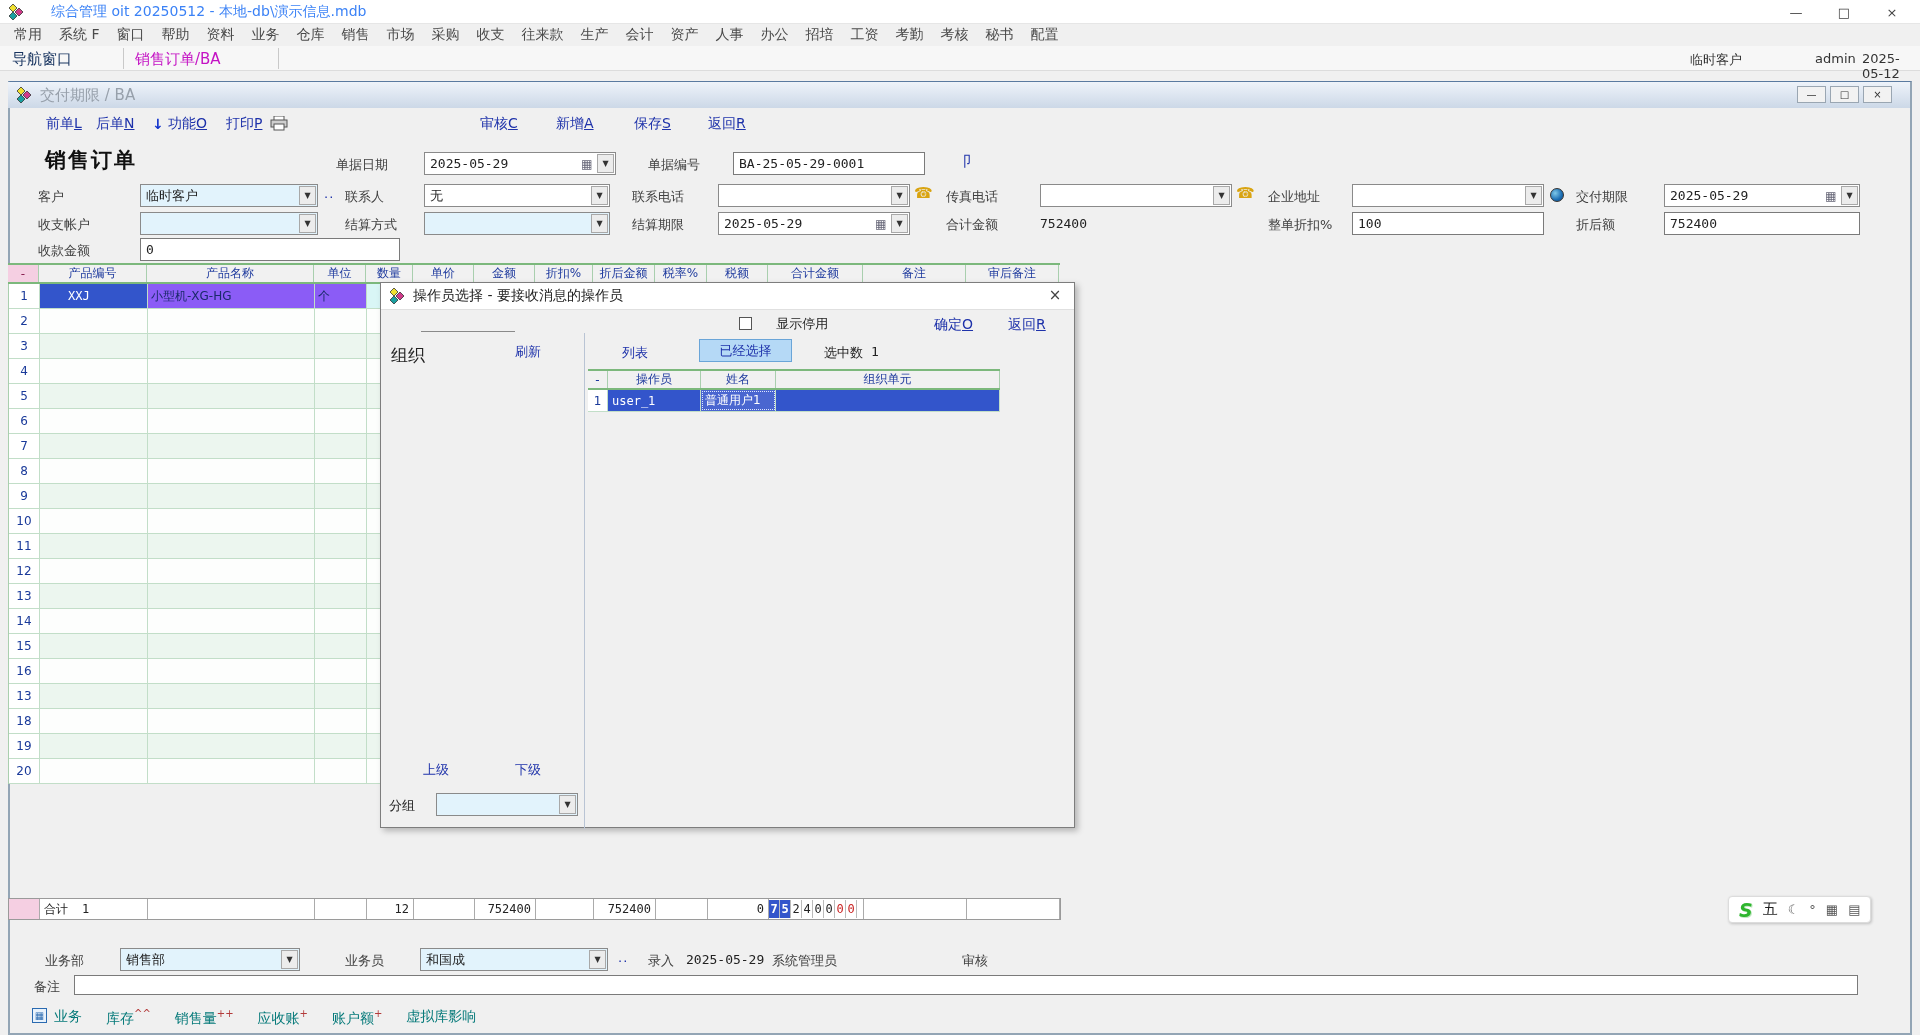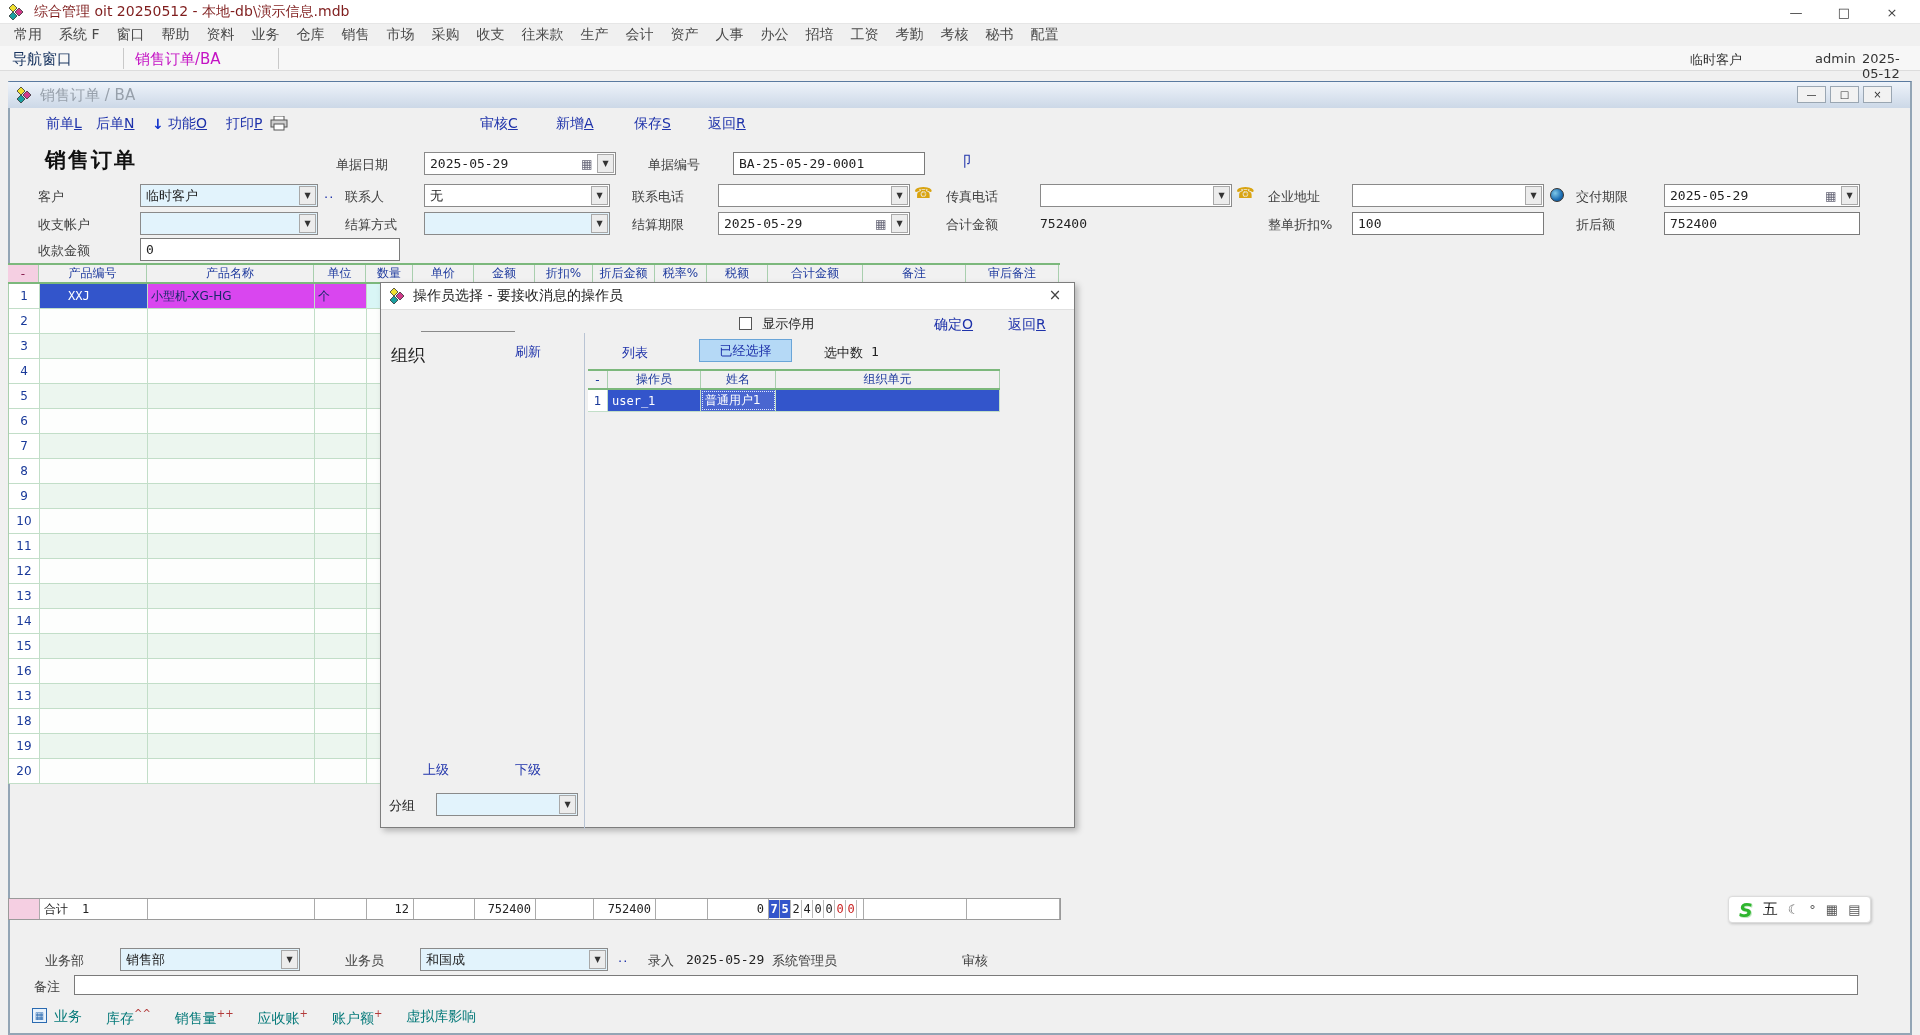--- a/index.html
+++ b/index.html
@@ -4,21 +4,21 @@
 <style>
   html,body{margin:0;padding:0;background:#d8d8d8;}
   *{box-sizing:border-box;}
   #screen{position:relative;width:1920px;height:1035px;background:#f0f0f0;overflow:hidden;
     font-family:"DejaVu Sans","Liberation Sans",sans-serif;font-size:13px;color:#222;}
   .mono{font-family:"DejaVu Sans Mono","Liberation Mono",monospace;}
 
   
   #titlebar{position:absolute;left:0;top:0;width:1920px;height:24px;background:#ffffff;
     border-bottom:1px solid #e6e6e6;display:flex;align-items:center;}
-  #titlebar .title{margin-left:10px;font-size:14px;color:#7f1d1d;}
+  #titlebar .title{margin-left:27px;font-size:14px;color:#3b82f6;}
   .appicon{width:16px;height:16px;margin-left:8px;flex:0 0 auto;}
   .wbtns{position:absolute;right:18px;top:0;height:24px;display:flex;align-items:center;gap:28px;}
   .wbtn{font-size:13px;color:#444;width:20px;text-align:center;cursor:default;}
 
   #menubar{position:absolute;left:0;top:24px;width:1920px;height:22px;background:#f0f0f0;
     display:flex;align-items:center;gap:17px;padding-left:14px;}
   .menu-item{font-size:14px;color:#4a4a4a;white-space:nowrap;}
 
   #tabbar{position:absolute;left:0;top:46px;width:1920px;height:25px;background:#f7f7f7;
     border-bottom:1px solid #dcdcdc;}
@@ -77,21 +77,21 @@
   .gh-first{background:#f5cfe2;}
   .gh-first .ghl{text-decoration:none;color:#8a2252;}
   #grid-rows{border-left:1px solid #a9cfae;}
   .grow{display:flex;height:25px;border-bottom:1px solid #c2dec8;background:#fdfefd;}
   .grow-alt{background:#ecf6ef;}
   .grow-first{background:#d9f6f6;}
   .gc{border-right:1px solid #c2dec8;height:100%;display:flex;align-items:center;padding:0 3px;
     font-size:12px;color:#223;overflow:hidden;white-space:nowrap;}
   .gc-num{justify-content:center;color:#1a3a9a;background:#fff;}
   .cell-sel{background:#3355cb;color:#fff;}
-  .cell-cyan{background:#d946ef;color:#1a2a6a;}
+  .cell-cyan{background:#8b5cf6;color:#1a2a6a;}
 
   
   #totals{position:absolute;left:8px;top:898px;display:flex;height:22px;background:#fff;border:1px solid #9a9a9a;}
   .tc{border-right:1px solid #ababab;height:100%;display:flex;align-items:center;
     font-size:12px;color:#222;padding:0 4px;white-space:nowrap;}
   .tc-pink{background:#f5cfe2;}
   .tc-num{justify-content:flex-end;}
   .digitbox{width:11px;height:18px;border-right:1px solid #bbb;display:flex;align-items:center;
     justify-content:center;font-size:12px;}
   .digit-sel{background:#3355cb;color:#fff;font-weight:bold;}
@@ -195,21 +195,21 @@
     <span id="tb-date">2025-05-12</span>
   </div>
 
   <div id="docwin"></div>
   <div id="doc-titlebar">
     <svg class="appicon" viewBox="0 0 16 16">
       <polygon points="5,0 9,4 5,8 1,4" fill="#f0e030" stroke="#333" stroke-width="0.8"></polygon>
       <polygon points="11,4 15,8 11,12 7,8" fill="#d03a8a" stroke="#333" stroke-width="0.8"></polygon>
       <polygon points="5,8 9,12 5,16 1,12" fill="#1aa0a0" stroke="#333" stroke-width="0.8"></polygon>
     </svg>
-    <span class="title">销售订单 / BA</span>
+    <span class="title">交付期限 / BA</span>
     <div class="doc-wbtns">
       <span class="doc-wbtn">—</span>
       <span class="doc-wbtn">□</span>
       <span class="doc-wbtn">×</span>
     </div>
   </div>
 
   <a class="lnk" style="left:46px;top:115px"><span>前单</span><u>L</u></a>
   <a class="lnk" style="left:96px;top:115px"><span>后单</span><u>N</u></a>
   <span id="tb-funcarrow">↓</span>
@@ -721,21 +721,21 @@
         <polygon points="5,0 9,4 5,8 1,4" fill="#f0e030" stroke="#333" stroke-width="0.8"></polygon>
         <polygon points="11,4 15,8 11,12 7,8" fill="#d03a8a" stroke="#333" stroke-width="0.8"></polygon>
         <polygon points="5,8 9,12 5,16 1,12" fill="#1aa0a0" stroke="#333" stroke-width="0.8"></polygon>
       </svg>
       <span class="title">操作员选择 - 要接收消息的操作员</span>
       <span id="modal-close">×</span>
     </div>
     <div id="modal-divline"></div>
     <div class="m-abs" style="left:358px;top:32px">
       <span class="checkbox"></span>
-      <span style="margin-left:6px;font-size:13px">显示停用</span>
+      <span style="margin-left:20px;font-size:13px">显示停用</span>
     </div>
     <a class="lnk" style="left:553px;top:33px"><span>确定</span><u>O</u></a>
     <a class="lnk" style="left:627px;top:33px"><span>返回</span><u>R</u></a>
 
     <span class="m-abs" style="left:10px;top:61px;font-size:17px">组织</span>
     <a class="lnk" style="left:134px;top:60px;font-size:13px">刷新</a>
     <div id="m-vline"></div>
 
     <a class="lnk" style="left:241px;top:61px;font-size:13px">列表</a>
     <div id="m-selbtn">已经选择</div>

